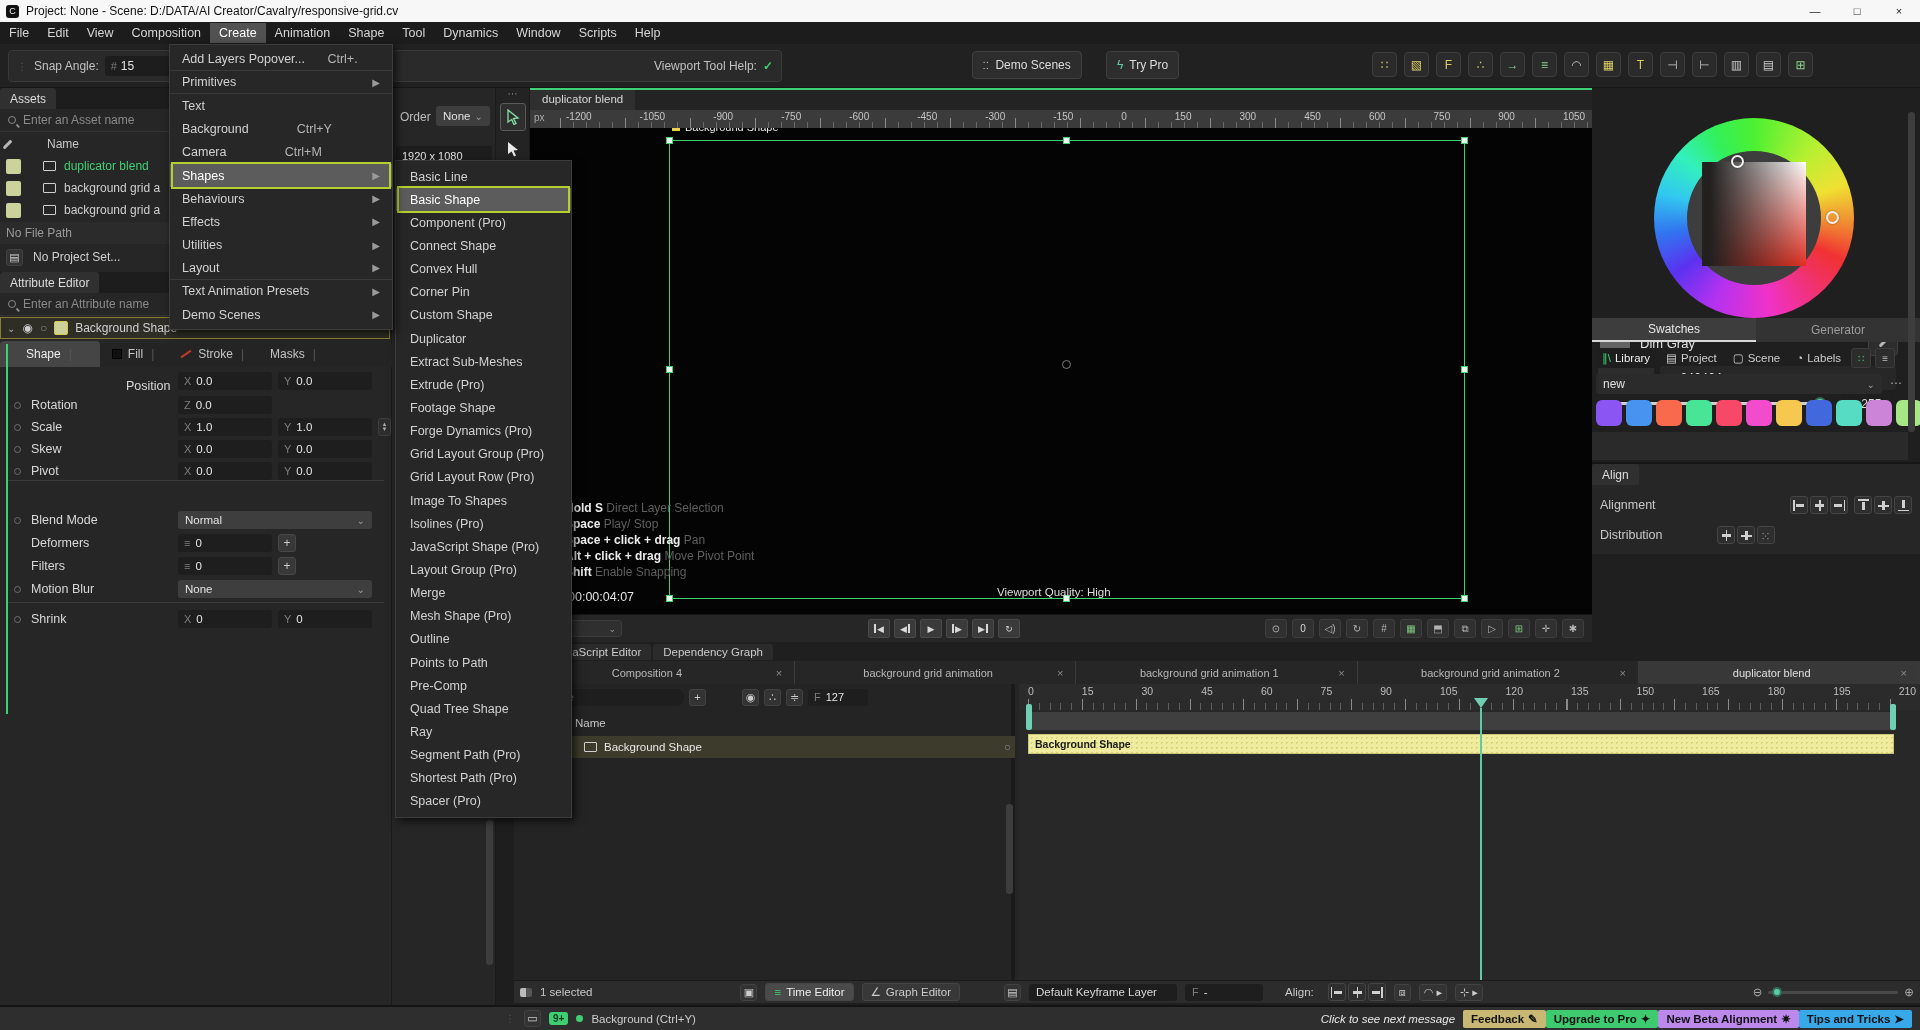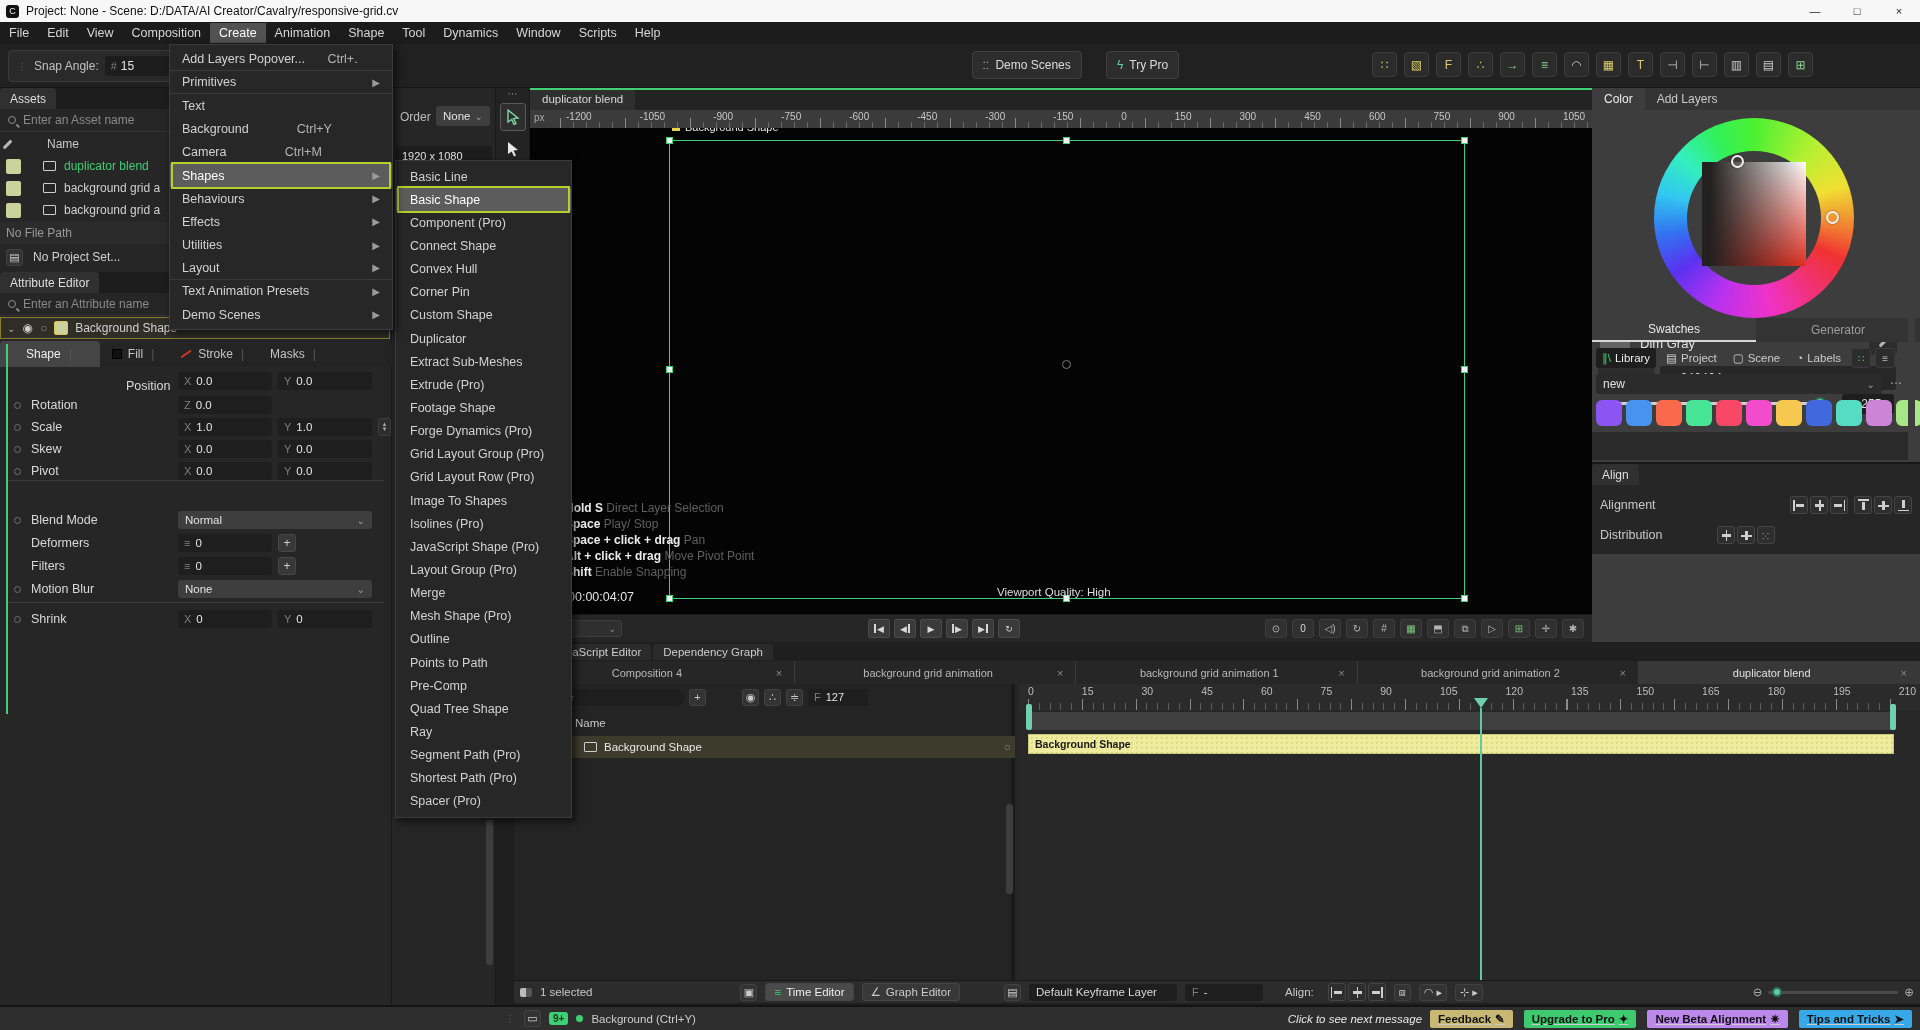--- a/index.html
+++ b/index.html
@@ -237,20 +237,24 @@
 
   <div class="abs" id="toolbar">
     <div class="tpanel" style="left:8px; width:360px;">
       <span class="gripdots">⋮</span>
       <span class="tlabel">Snap Angle:</span>
       <span class="tfield" style="width:120px;">
         <span class="pfx">#</span>
         <span>15</span>
       </span>
     </div>
+    <div class="tpanel" style="left:392px; width:390px; justify-content:flex-end;">
+      <span class="tlabel">Viewport Tool Help:</span>
+      <span class="check">✓</span>
+    </div>
     <div class="tbtn" style="left:972px;">
       <span class="gripdots" style="color:#ccc;">⁚⁚</span>
       <span>Demo Scenes</span>
     </div>
     <div class="tbtn" style="left:1106px;">
       <span style="color:#5ecba6;">ϟ</span>
       <span>Try Pro</span>
     </div>
     <div class="iconrow" style="left:1372px;">
       <span class="ibtn">
@@ -681,27 +685,20 @@
           <span style="color: rgb(180, 180, 180);">✛</span>
         </span>
 
         <span class="vrbtn">
           <span style="color: rgb(180, 180, 180);">✱</span>
         </span>
       </div>
     </div>
   </div>
 
-  <div class="abs" id="rpanel">
-    <div id="rp-tabs">
-      <span class="rp-tab" data-state="active">Color</span>
-
-      <span class="rp-tab" data-state="">Add Layers</span>
-    </div>
-  </div>
   <div class="abs" id="wheel"></div>
   <div class="abs" id="wheel-hole"></div>
   <div class="abs" id="svbox"></div>
   <span class="abs picker" style="left:1731px; top:155px;"></span>
   <span class="abs picker" style="left:1826px; top:211px;"></span>
   <div class="abs crow" style="left:1600px; top:328px; gap:10px;">
     <span style="width:30px; height:30px; border-radius:3px; background:#646464;"></span>
     <span style="color:#e2e2e2; font-size:13px;">Dim Gray</span>
   </div>
   <div class="abs eyebtn" style="left:1868px; top:328px;">
@@ -986,21 +983,21 @@
     </div>
   </div>
 
   <div class="abs" id="bottombar">
     <span class="gripdots">⋮</span>
     <span class="sqbtn">▭</span>
     <span class="badge9">9+</span>
     <span class="gdot"></span>
     <span>Background (Ctrl+Y)</span>
     <span class="notice">Click to see next message</span>
-    <span style="display:flex; gap:11px;text-decoration:underline;">
+    <span style="display:flex; gap:0;">
       <span class="pill" style="background: rgb(201, 184, 115);">
         <span>Feedback</span>
         <span>✎</span>
       </span>
 
       <span class="pill" style="background: rgb(62, 203, 112);">
         <span>Upgrade to Pro</span>
         <span>✦</span>
       </span>
 

